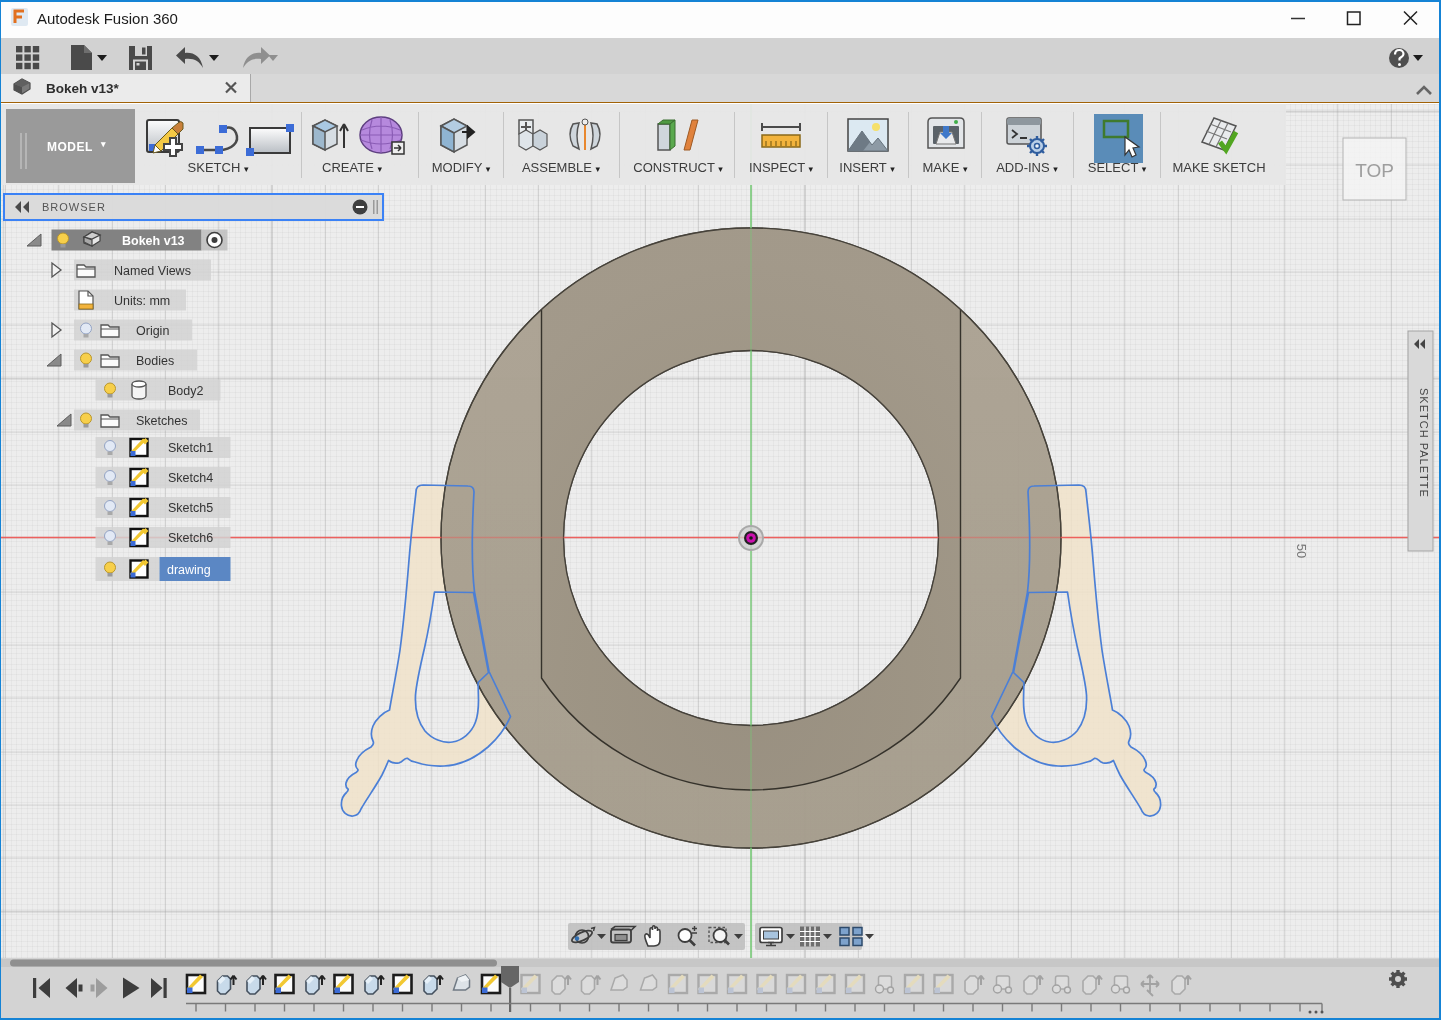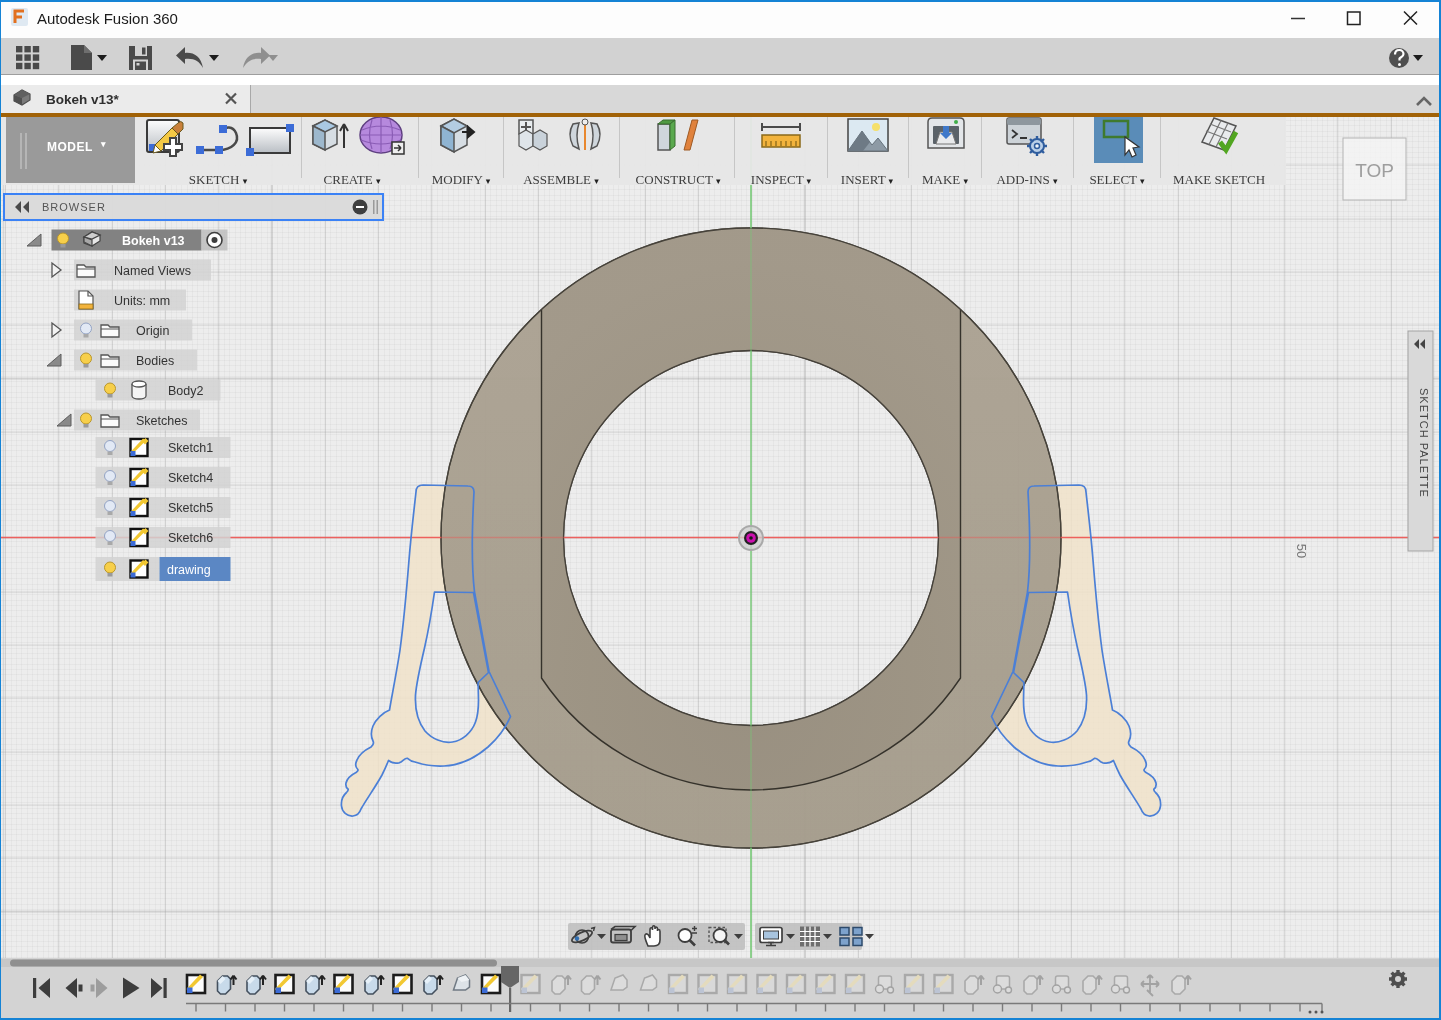--- a/index.html
+++ b/index.html
@@ -3,38 +3,38 @@
 <meta charset="utf-8">
 <style>
   html,body{margin:0;padding:0;}
   body{width:1441px;height:1020px;position:relative;overflow:hidden;
        font-family:"Liberation Sans",sans-serif;background:#fff;}
   .abs{position:absolute;}
   
   #titlebar{left:0;top:0;width:1441px;height:38px;background:#fdfdfd;z-index:30;}
   #qat{left:0;top:38px;width:1441px;height:36px;background:#d2d2d2;z-index:30;
        border-bottom:1px solid #9e9e9e;}
-  #tabrow{left:0;top:85px;width:1441px;height:28px;background:#d8d8d8;z-index:30;
-       border-bottom:4px solid #a16207;}
+  #tabrow{left:0;top:74px;width:1441px;height:28px;background:#d8d8d8;z-index:30;
+       border-bottom:1px solid #a16207;}
   #tab{left:0;top:0;width:250px;height:28px;background:#ebebeb;border-right:1px solid #a8a8a8;}
   
   #canvas{left:0;top:104px;width:1441px;height:854px;z-index:0;
     background-color:#ededed;
     background-image:
       repeating-linear-gradient(to right, rgba(145,145,145,0.30) 0 1px, transparent 1px 53.3px),
       repeating-linear-gradient(to bottom, rgba(145,145,145,0.30) 0 1px, transparent 1px 53.3px),
       repeating-linear-gradient(to right, rgba(150,150,150,0.085) 0 1px, transparent 1px 5.33px),
       repeating-linear-gradient(to bottom, rgba(150,150,150,0.085) 0 1px, transparent 1px 5.33px);
     background-position:4.8px 0,0 7.6px,0 0,0 0;}
   #scene{left:0;top:0;width:1441px;height:1020px;z-index:1;pointer-events:none;}
   
   #toolbar{left:0;top:104px;width:1286px;height:81px;background:rgba(231,231,231,0.95);z-index:5;}
   .tbsep{position:absolute;top:8px;height:66px;width:1px;background:#c6c6c6;}
-  .tblabel{position:absolute;top:68px;font-size:13px;color:#3c3c3c;white-space:nowrap;
-           transform:translateX(-50%);font-family:Liberation Serif, serif;}
+  .tblabel{position:absolute;top:56px;font-size:13px;color:#3c3c3c;white-space:nowrap;
+           transform:translateX(-50%);}
   .tblabel .dn{font-size:9px;color:#222;}
   #modelbtn{position:absolute;left:6px;top:5px;width:129px;height:74px;background:#9a9a9a;
      color:#fff;font-size:12px;font-weight:bold;letter-spacing:0.5px;}
   #selectbtn{position:absolute;left:1094px;top:10px;width:49px;height:49px;background:#5a8cb8;}
   
   #browserhdr{left:3px;top:193px;width:377px;height:24px;background:rgba(218,218,218,0.95);
      border:2px solid #3b82f6;z-index:6;}
   .hdrtxt{position:absolute;left:37px;top:5px;font-size:11px;color:#555;letter-spacing:1px;}
   
   #comments{left:10px;top:923px;width:370px;height:27px;background:rgba(215,215,215,0.92);

